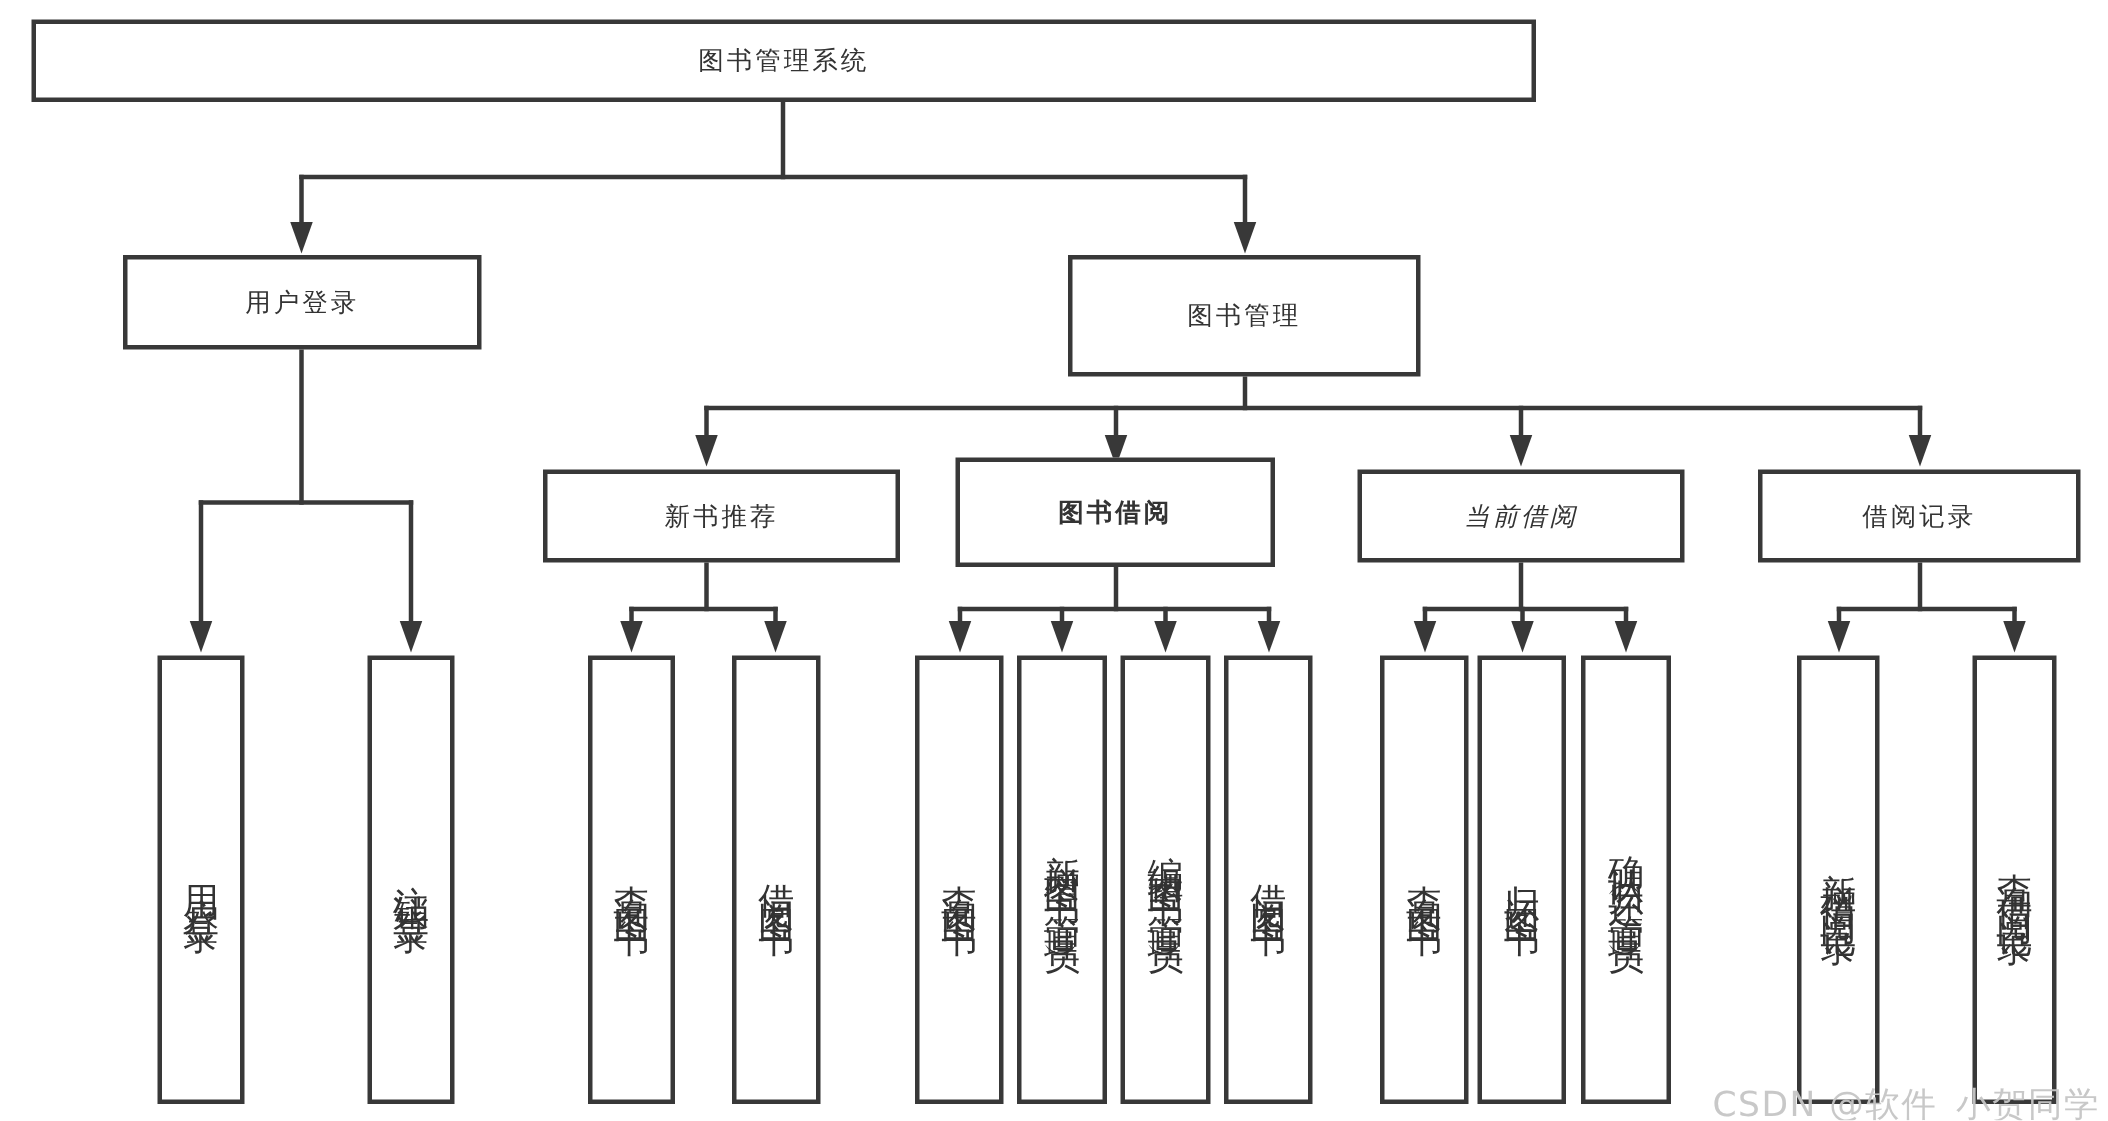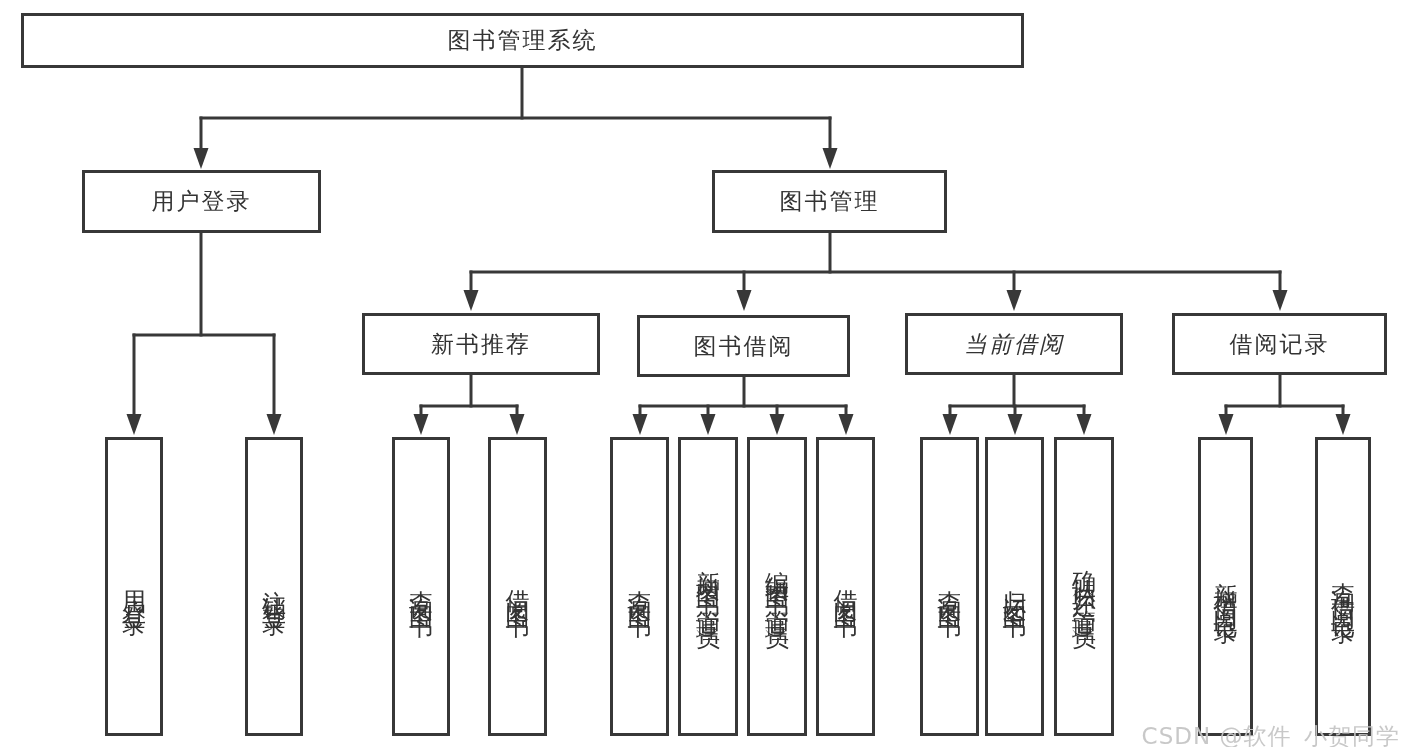--- a/index.html
+++ b/index.html
@@ -26,21 +26,21 @@
   .node {
     position: absolute;
     box-sizing: border-box;
     border: 3px solid #383838;
     background: #ffffff;
     display: flex;
     align-items: center;
     justify-content: center;
   }
   .hbox span {
-    font-size: 23px;
+    font-size: 17px;
     letter-spacing: 2px;
     color: #333333;
     white-space: nowrap;
   }
   .vbox span {
     writing-mode: vertical-rl;
     font-size: 24px;
     letter-spacing: 8px;
     line-height: 1;
     color: #333333;
@@ -126,28 +126,28 @@
     </g>
   </svg>
 
   <div class="node hbox" style="left:21px; top:13px; width:1003px; height:55px;">
     <span>图书管理系统</span>
   </div>
 
   <div class="node hbox" style="left:82px; top:170px; width:239px; height:63px;">
     <span>用户登录</span>
   </div>
-  <div class="node hbox" style="left:712px; top:170px; width:235px; height:63px;">
+  <div class="node hbox" style="left:712px; top:170px; width:235px; height:81px;">
     <span>图书管理</span>
   </div>
 
   <div class="node hbox" style="left:362px; top:313px; width:238px; height:62px;">
     <span>新书推荐</span>
   </div>
-  <div class="node hbox" style="left:637px; top:315px; width:213px; height:62px;">
+  <div class="node hbox" style="left:637px; top:305px; width:213px; height:73px;font-weight:bold;">
     <span>图书借阅</span>
   </div>
   <div class="node hbox" style="left:905px; top:313px; width:218px; height:62px;font-style:italic;">
     <span>当前借阅</span>
   </div>
   <div class="node hbox" style="left:1172px; top:313px; width:215px; height:62px;">
     <span>借阅记录</span>
   </div>
 
   <div class="node vbox" style="left:105px; top:437px; width:58px; height:299px;">

